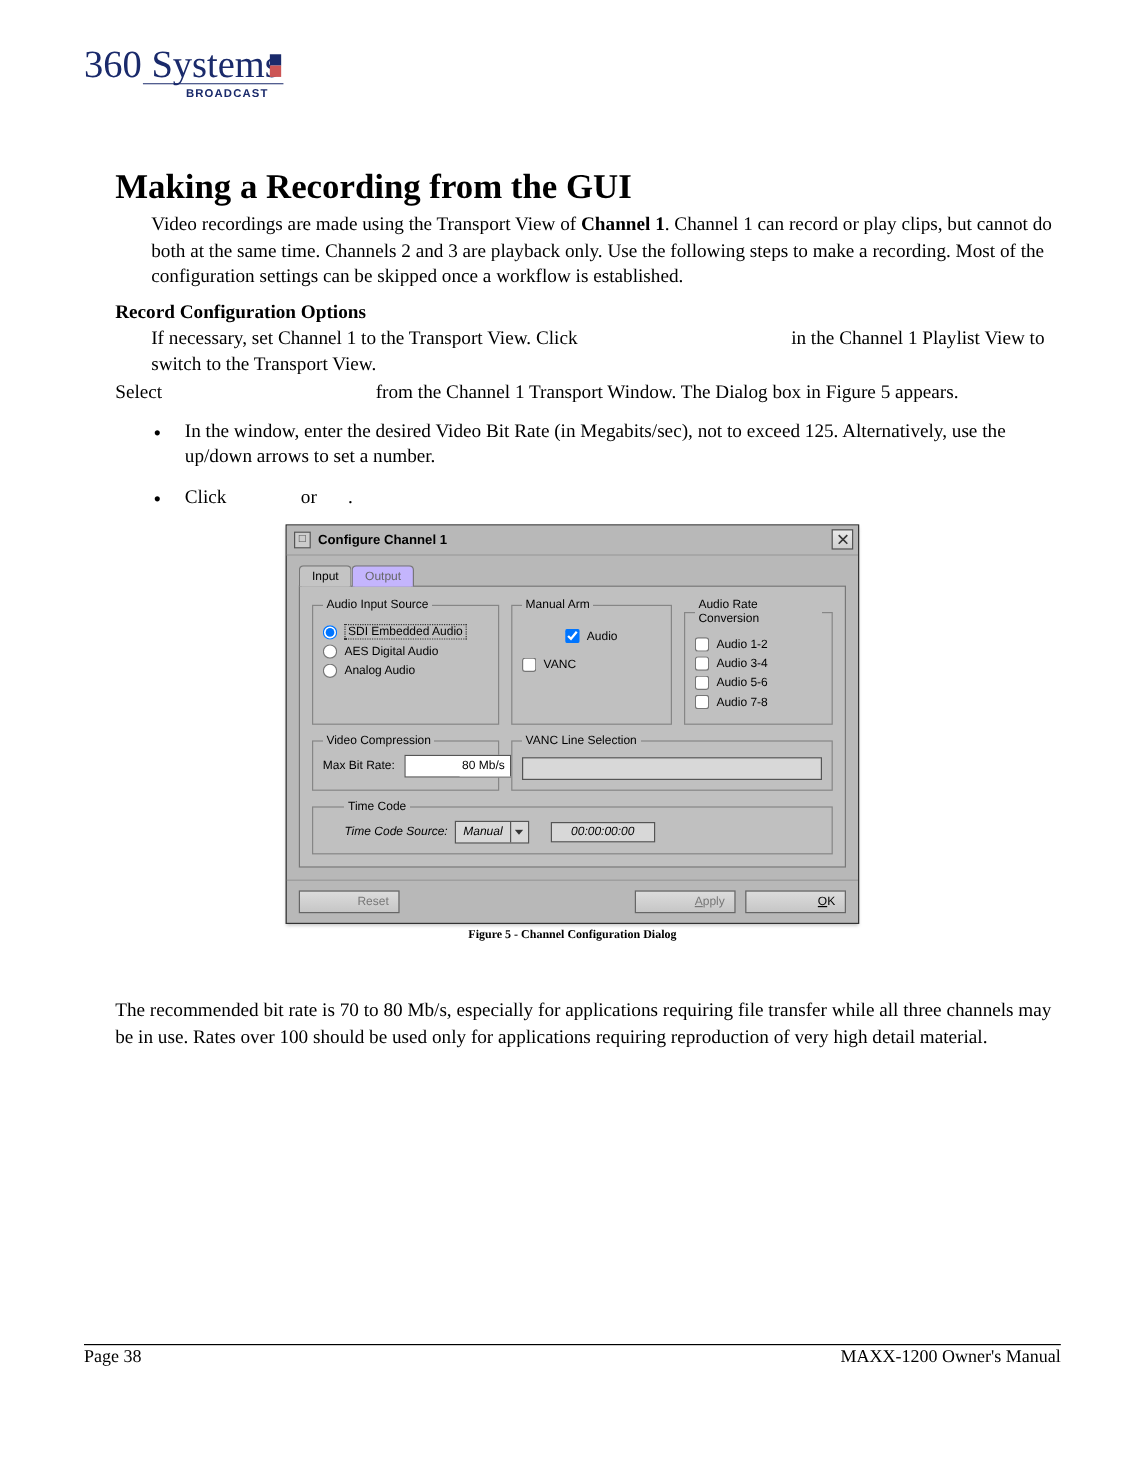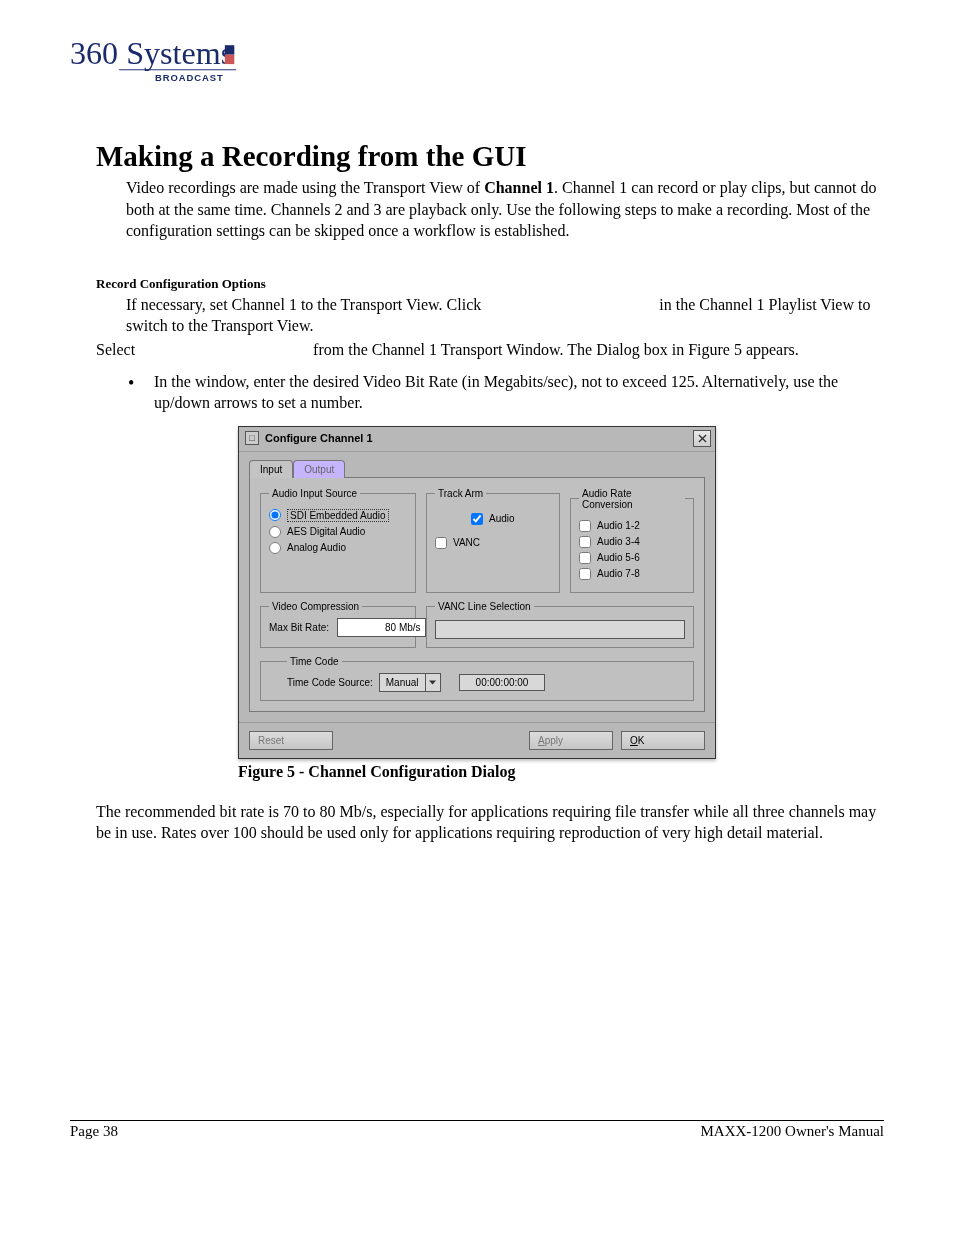--- a/index.html
+++ b/index.html
@@ -35,22 +35,22 @@
 }
 h1 {
   font-family: "Palatino Linotype", "Book Antiqua", Palatino, Georgia, serif;
   font-weight: 700;
   font-size: 29px;
   margin: 48px 0 4px 26px;
 }
 h2 {
   font-family: "Palatino Linotype", "Book Antiqua", Palatino, Georgia, serif;
   font-weight: 700;
-  font-size: 13px;
-  margin: 34px 0 2px 26px;
+  font-size: 16px;
+  margin: 10px 0 2px 26px;
 }
 p.body {
   font-size: 16px;
   line-height: 1.35;
   margin: 2px 0 0 56px;
 }
 p.body2 {
   font-size: 16px;
   line-height: 1.35;
   margin: 2px 0 0 26px;
@@ -201,21 +201,21 @@
   border-left: 1px solid #555;
   display: flex; flex-direction: column;
 }
 .spinner .spin div {
   flex:1; display:flex; align-items:center; justify-content:center;
   font-size: 6px; line-height: 1;
   border-bottom: 1px solid #888;
 }
 .spinner .spin div:last-child { border-bottom:none; }
 .tcsrc {
-  display:flex; align-items:center; gap:6px;
+  display:flex; align-items:center; gap:6px;font-style:italic;
 }
 .select {
   display: inline-flex; align-items:center;
   border: 1px solid #555; background:#d8d8d8;
   height: 17px;
 }
 .select span { padding: 0 6px; font-size:10px; }
 .select .caret {
   width: 14px; border-left:1px solid #555;
   display:flex; align-items:center; justify-content:center;
@@ -231,30 +231,31 @@
   display:flex; gap:8px; padding: 8px 10px;
   border-top: 1px solid #9a9a9a;
 }
 .dlgbtn {
   min-width: 66px;
   padding: 3px 8px;
   font-family: Tahoma, Arial, sans-serif;
   font-size: 10px;
   background: linear-gradient(#dcdcdc,#c6c6c6);
   border: 1px solid #666;
-  text-align: left;
+  text-align: right;
   color: #777;
 }
 .dlgbtn.enabled { color:#000; }
 .btnrow .spacer { flex:1; }
 .underline-letter { text-decoration: underline; }
 .figcap {
+  text-align: center;
   font-weight: 700;
-  font-size: 16px;
-  margin: 4px 0 20px 0;
+  font-size: 10px;
+  margin: 4px 0 47px 0;
 }
 .post {
   font-size: 16px;
   line-height: 1.35;
   margin: 0 0 0 26px;
 }
 .footer {
   position: absolute;
   left: 70px;
   right: 70px;
@@ -301,20 +302,27 @@
   </p>
 
   <p class="body2">
     <span>Select </span>
     <span style="display:inline-block; width:170px;"></span>
     <span> from the Channel 1 Transport Window. The Dialog box in Figure 5 appears.</span>
   </p>
 
   <ul class="bul">
     <li>In the window, enter the desired Video Bit Rate (in Megabits/sec), not to exceed 125. Alternatively, use the up/down arrows to set a number.</li>
+    <li>
+      <span>Click </span>
+      <span style="display:inline-block; width:54px;"></span>
+      <span> or </span>
+      <span style="display:inline-block; width:18px;"></span>
+      <span> .</span>
+    </li>
   </ul>
 
   <div class="dialog-wrap">
     <div class="dialog">
       <div class="titlebar">
         <div class="winicon">☐</div>
         <div class="title">Configure Channel 1</div>
         <div class="closebtn">
           <svg viewBox="0 0 10 10">
               <line x1="1" y1="1" x2="9" y2="9" stroke="#333" stroke-width="1.5"></line>
@@ -338,21 +346,21 @@
               <label class="radio">
                 <input type="radio" style="">
                 <span>AES Digital Audio</span>
               </label>
               <label class="radio">
                 <input type="radio" style="">
                 <span>Analog Audio</span>
               </label>
             </fieldset>
             <fieldset class="grp col2">
-              <legend>Track Arm</legend>
+              <legend>Manual Arm</legend>
               <label class="check" style="margin-top:8px;margin-left:36px;">
                 <input type="checkbox" checked="" style="">
                 <span>Audio</span>
               </label>
               <label class="check" style="margin-top:12px;">
                 <input type="checkbox" style="">
                 <span>VANC</span>
               </label>
             </fieldset>
             <fieldset class="grp col3">

